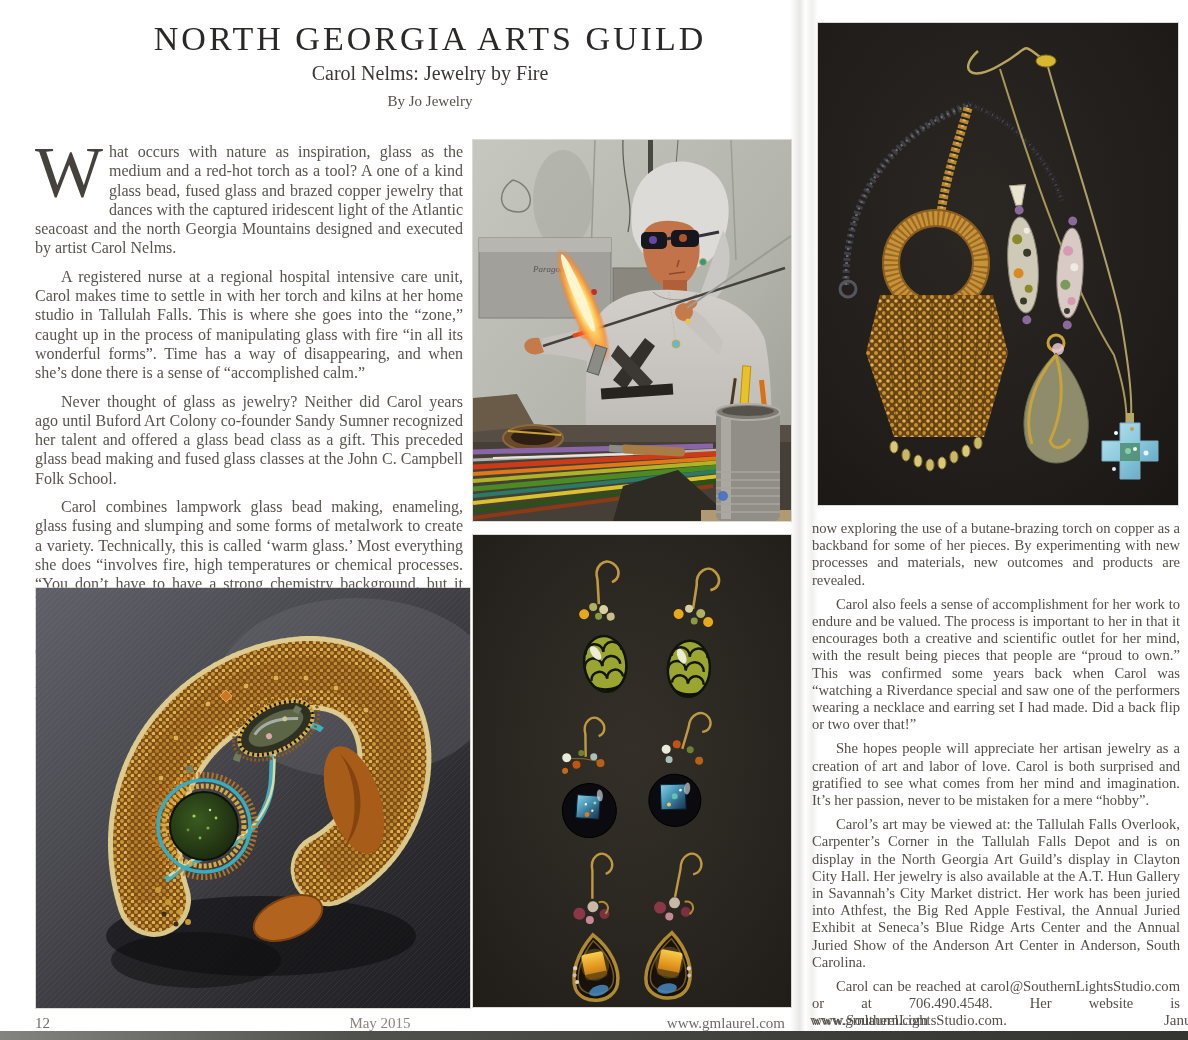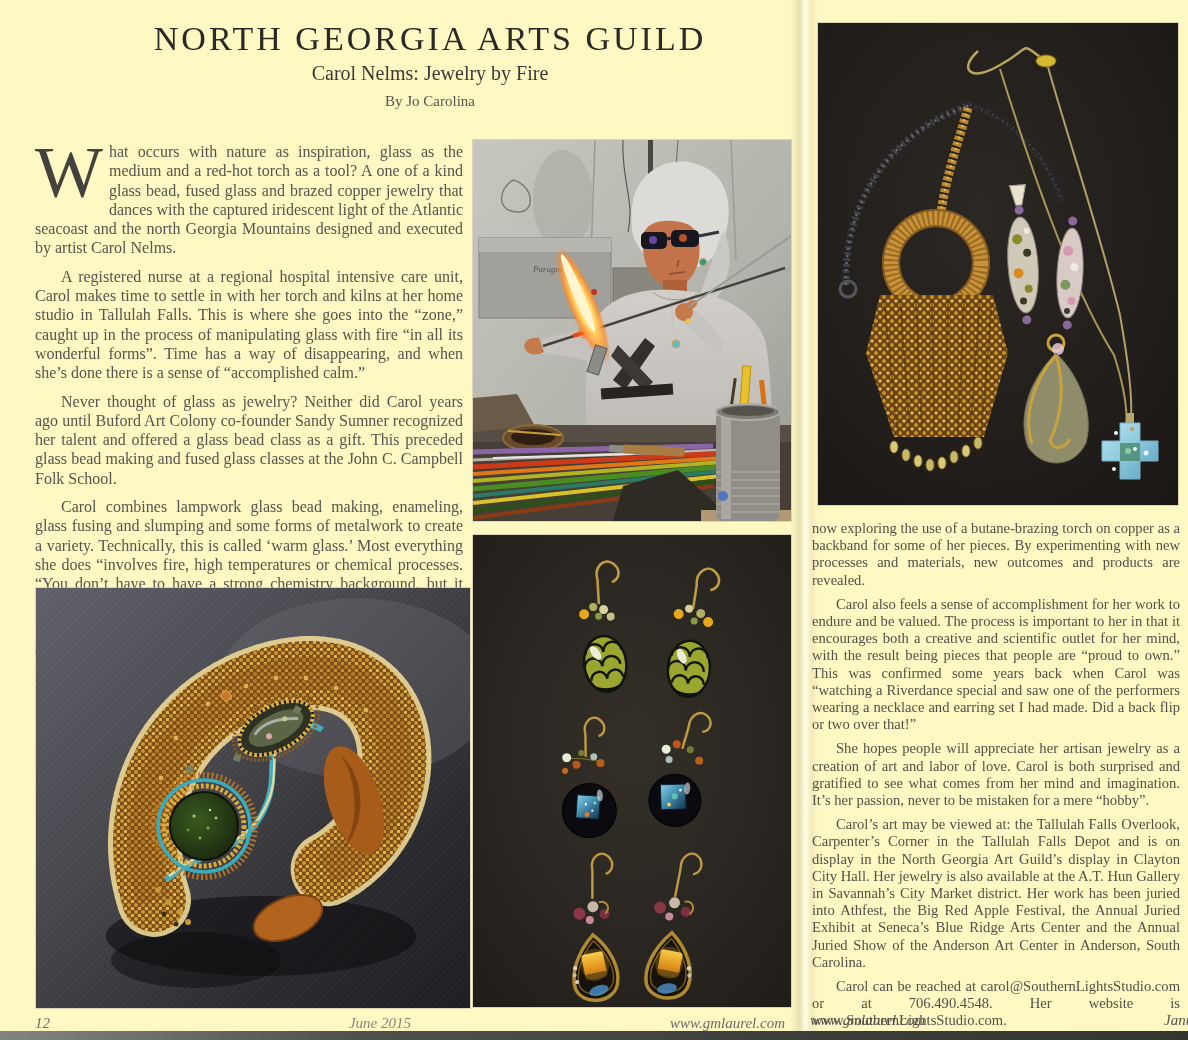--- a/index.html
+++ b/index.html
@@ -1,16 +1,16 @@
 <!DOCTYPE html>
 <html><head>
 <meta charset="utf-8">
 <style>
   html,body{margin:0;padding:0;background:#888;}
-  .scan{position:relative;width:1188px;height:1040px;background:#fef9c3;overflow:hidden;
+  .scan{position:relative;width:1188px;height:1040px;background:#ffffff;overflow:hidden;
         font-family:"Liberation Serif",serif;}
   
   .title-block{position:absolute;left:75px;top:20px;width:710px;text-align:center;}
   .title{font-size:34px;letter-spacing:3px;color:#2b2927;font-weight:400;white-space:nowrap;}
   .subtitle{font-size:20px;color:#3b3836;margin-top:4px;font-weight:400;}
   .byline{font-size:15px;color:#55524c;margin-top:8px;}
   
   .col-left{position:absolute;left:35px;top:142px;width:428px;font-size:16px;line-height:19.3px;
             color:#57544e;text-align:justify;}
   .col-left p{margin:0 0 9px 0;text-indent:26px;}
@@ -21,41 +21,41 @@
   .col-right p{margin:0 0 7px 0;text-indent:24px;}
   .col-right p.cont{text-indent:0;}
   
   .photo{position:absolute;outline:1px solid rgba(190,185,172,.55);}
   .photo svg{display:block;}
   .ph-studio{left:473px;top:140px;width:318px;height:381px;}
   .ph-jewelry{left:818px;top:23px;width:360px;height:482px;}
   .ph-bracelet{left:36px;top:588px;width:434px;height:420px;}
   .ph-earrings{left:473px;top:535px;width:318px;height:472px;}
   
-  .ft{position:absolute;font-size:15px;font-style:italic;}
+  .ft{position:absolute;font-size:15px;}
   .ft-num{left:35px;top:1015px;color:#6e6b66;}
   .ft-date{left:250px;top:1015px;width:260px;text-align:center;color:#8a867e;}
   .ft-web-l{left:600px;top:1015px;width:185px;text-align:right;color:#6e6b66;}
   .ft-web-r{left:810px;top:1012px;color:#56534d;}
   .ft-next{left:1164px;top:1012px;color:#56534d;}
   
   .gutter{position:absolute;left:790px;top:0;width:28px;height:1040px;
     background:linear-gradient(90deg,rgba(110,105,95,0),rgba(110,105,95,.16) 35%,rgba(255,255,255,.55) 55%,rgba(110,105,95,.10) 78%,rgba(110,105,95,0));}
   .bottom-edge{position:absolute;left:0;top:1031px;width:1188px;height:9px;
     background:linear-gradient(90deg,#83837f,#50504c 30%,#3c3c38 70%,#343430);}
 </style>
 </head>
 <body>
 
 <div class="scan">
 
   <div class="title-block">
     <div class="title">NORTH GEORGIA ARTS GUILD</div>
     <div class="subtitle">Carol Nelms: Jewelry by Fire</div>
-    <div class="byline">By Jo Carolina</div>
+    <div class="byline">By Jo Jewelry</div>
   </div>
 
   <div class="col-left">
     <p class="first"><span class="dropcap">W</span><span>hat occurs with nature as inspiration, glass as the medium and a red-hot torch as a tool? A one of a kind glass bead, fused glass and brazed copper jewelry that dances with the captured iridescent light of the Atlantic seacoast and the north Georgia Mountains designed and executed by artist Carol Nelms.</span></p>
     <p>A registered nurse at a regional hospital intensive care unit, Carol makes time to settle in with her torch and kilns at her home studio in Tallulah Falls. This is where she goes into the “zone,” caught up in the process of manipulating glass with fire “in all its wonderful forms”. Time has a way of disappearing, and when she’s done there is a sense of “accomplished calm.”</p>
     <p>Never thought of glass as jewelry? Neither did Carol years ago until Buford Art Colony co-founder Sandy Sumner recognized her talent and offered a glass bead class as a gift. This preceded glass bead making and fused glass classes at the John C. Campbell Folk School.</p>
     <p>Carol combines lampwork glass bead making, enameling, glass fusing and slumping and some forms of metalwork to create a variety. Technically, this is called ‘warm glass.’ Most everything she does “involves fire, high temperatures or chemical processes. “You don’t have to have a strong chemistry background, but it helps,” Carol explains.</p>
     <p>Is each piece planned out in its entirety, or as a spontaneous creation? Both. While Carol sometimes does plan at the onset, she finds her form of art to always have been an “evolutionary” process. She is</p>
   </div>
 
@@ -506,21 +506,21 @@
 
   <div class="col-right">
     <p class="cont">now exploring the use of a butane-brazing torch on copper as a backband for some of her pieces. By experimenting with new processes and materials, new outcomes and products are revealed.</p>
     <p>Carol also feels a sense of accomplishment for her work to endure and be valued. The process is important to her in that it encourages both a creative and scientific outlet for her mind, with the result being pieces that people are “proud to own.” This was confirmed some years back when Carol was “watching a Riverdance special and saw one of the performers wearing a necklace and earring set I had made.  Did a back flip or two over that!”</p>
     <p>She hopes people will appreciate her artisan jewelry as a creation of art and labor of love. Carol is both surprised and gratified to see what comes from her mind and imagination. It’s her passion, never to be mistaken for a mere “hobby”.</p>
     <p>Carol’s art may be viewed at: the Tallulah Falls Overlook, Carpenter’s Corner in the Tallulah Falls Depot and is on display in the North Georgia Art Guild’s display in Clayton City Hall. Her jewelry is also available at the A.T. Hun Gallery in Savannah’s City Market district.  Her work has been juried into Athfest, the Big Red Apple Festival, the Annual Juried Exhibit at Seneca’s Blue Ridge Arts Center and the Annual Juried Show of the Anderson Art Center in Anderson, South Carolina.</p>
     <p>Carol can be reached at carol@SouthernLightsStudio.com or at 706.490.4548. Her website is www.SouthernLightsStudio.com.</p>
   </div>
 
   <div class="ft ft-num">12</div>
-  <div class="ft ft-date">June 2015</div>
+  <div class="ft ft-date">May 2015</div>
   <div class="ft ft-web-l">www.gmlaurel.com</div>
   <div class="ft ft-web-r">www.gmlaurel.com</div>
   <div class="ft ft-next">Janu</div>
 
   <div class="gutter"></div>
   <div class="bottom-edge"></div>
 
 </div>
 
 </body></html>

